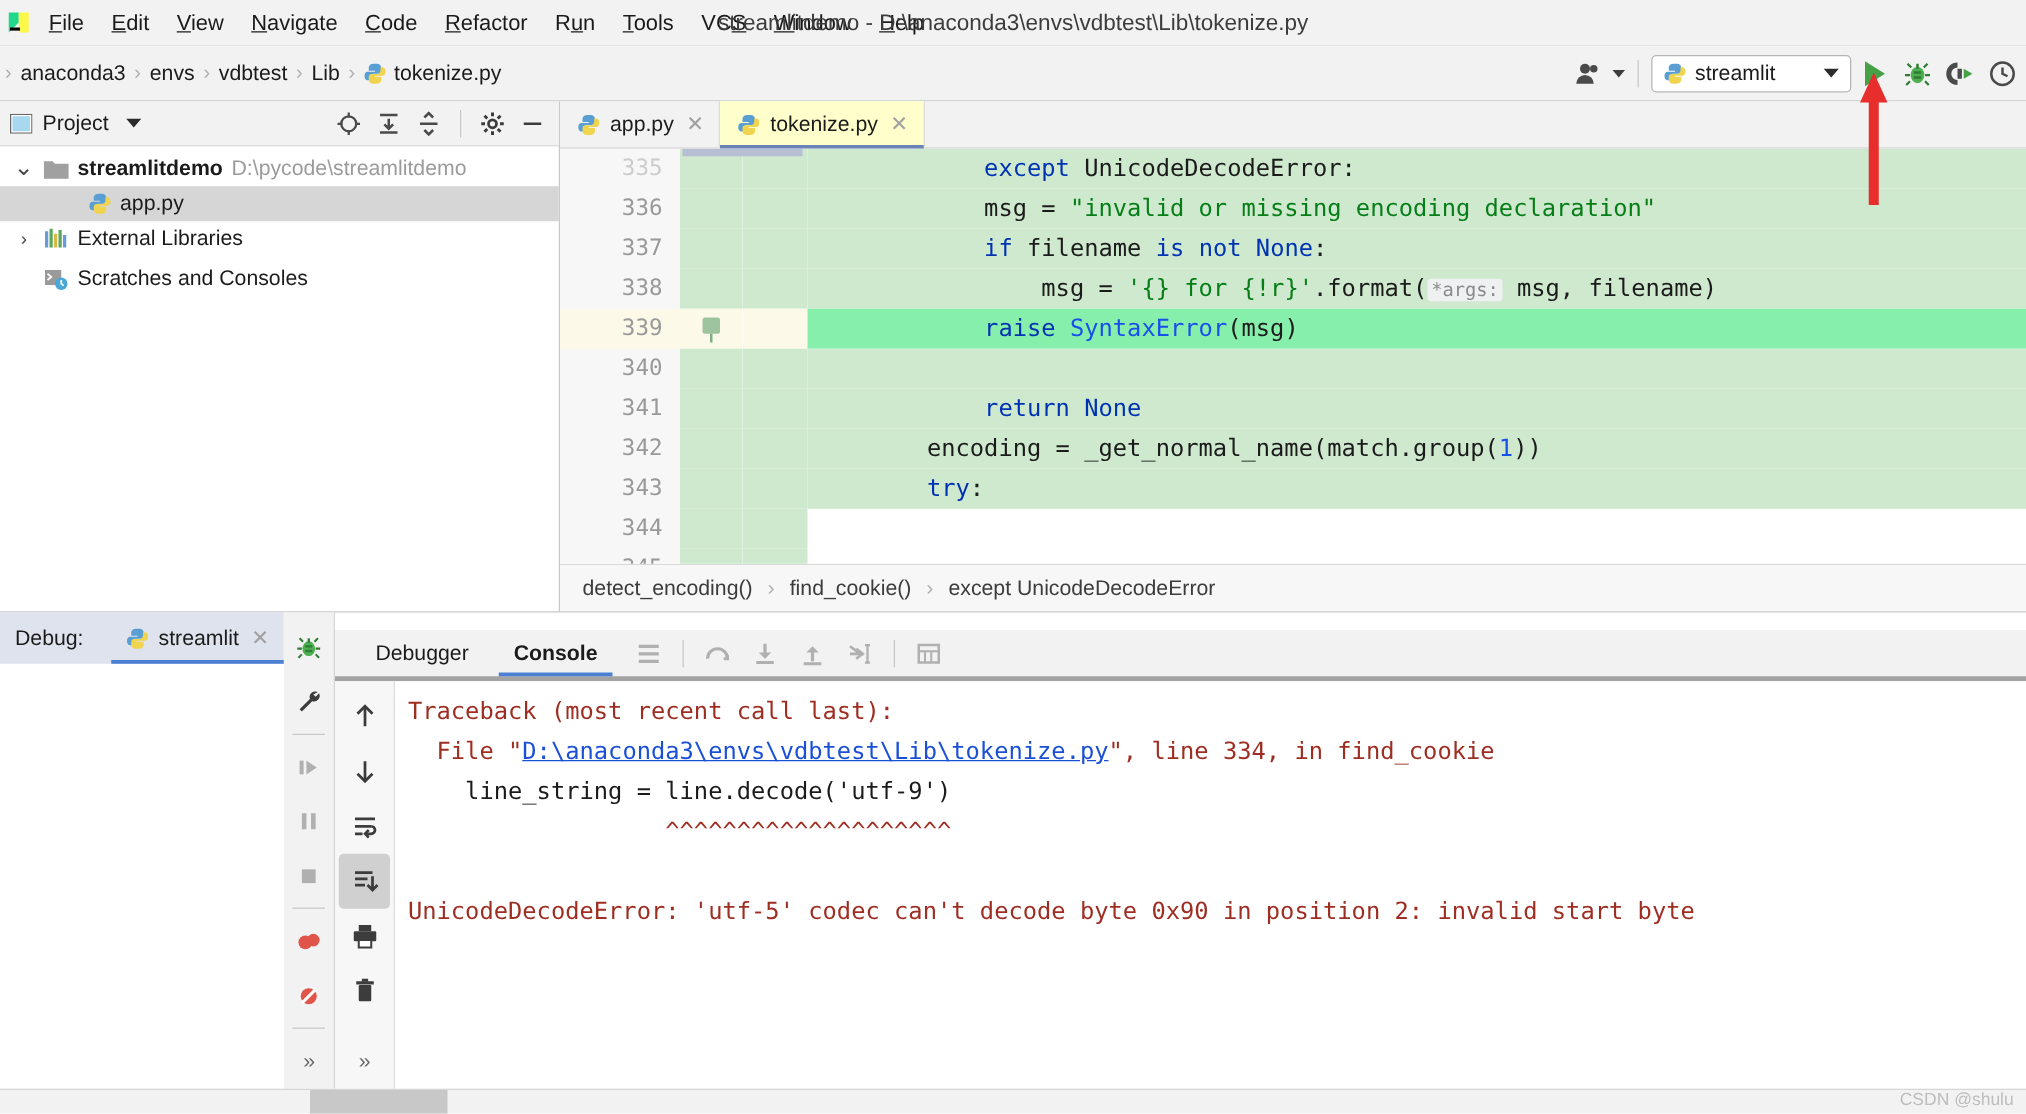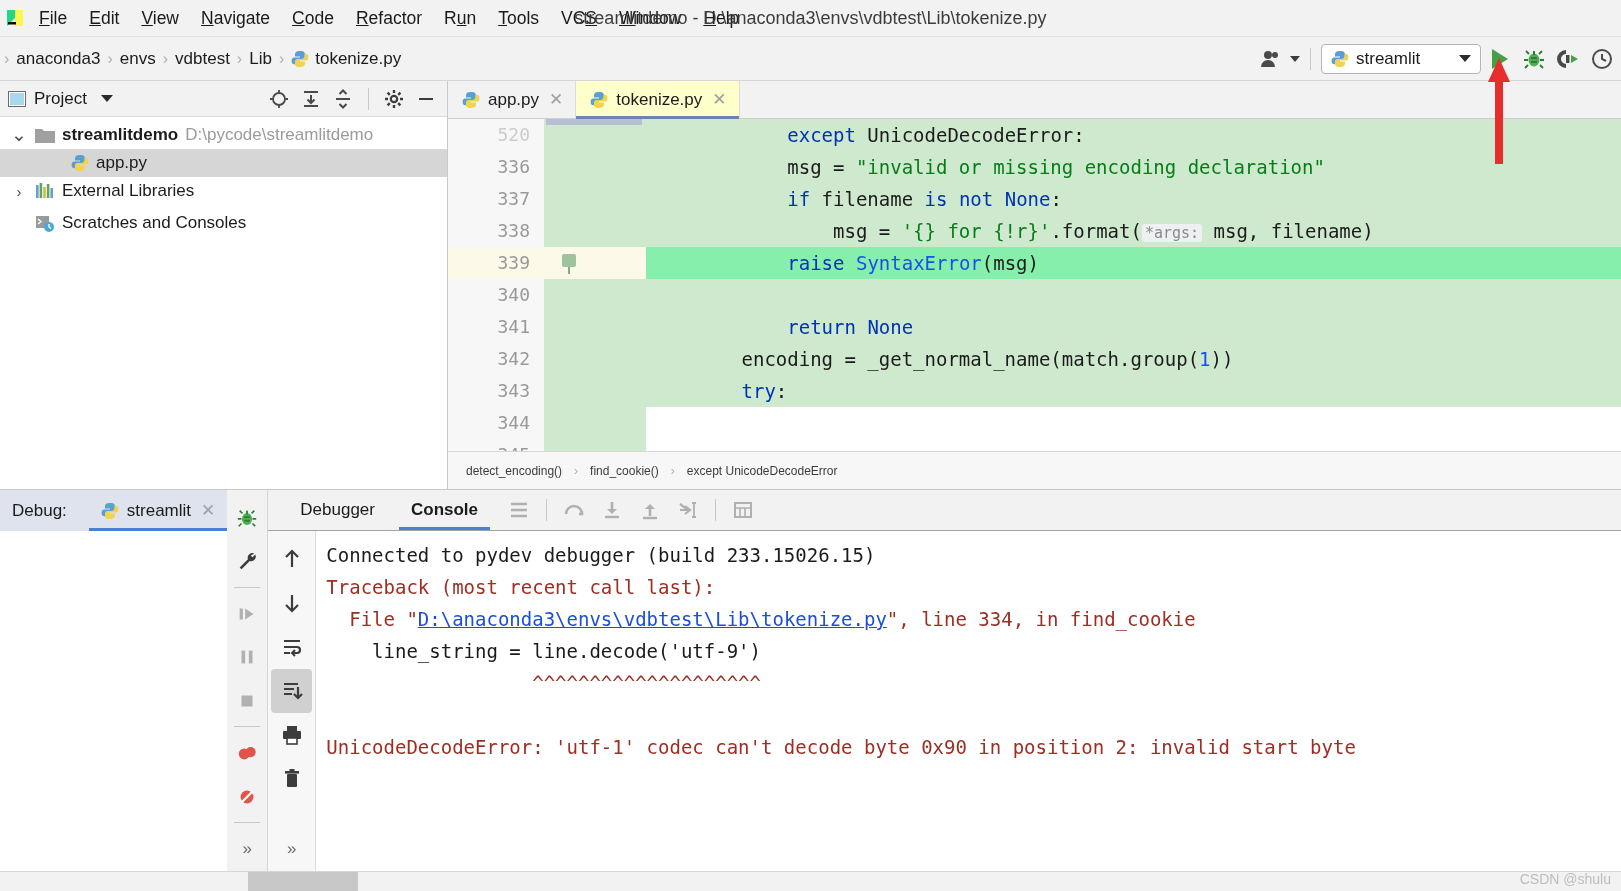--- a/index.html
+++ b/index.html
@@ -149,21 +149,21 @@
   .str { color: #067d17; }
   .num { color: #1750eb; }
   .param-hint {
     background: #eef0f2; color: #8a8a8a; font-size: 15px;
     border-radius: 3px; padding: 0 3px;
   }
   .ed-breadcrumb {
     height: 38px; flex: 0 0 38px; background: #f7f7f7;
     border-top: 1px solid #d8d8d8;
     display: flex; align-items: center; padding-left: 14px; gap: 2px;
-    font-size: 12px; color: #3c3c3c;
+    font-size: 17px; color: #3c3c3c;
   }
   .ed-crumb { padding: 0 4px; white-space: nowrap; }
   .ed-crumb-sep { color: #b0b0b0; padding: 0 6px; }
 
   
   .debug-wrap { flex: 1 1 auto; display: flex; flex-direction: row; min-height: 0; border-top: 1px solid #c9c9c9; }
   .debug-head {
     height: 41px; flex: 0 0 41px; background: #dfe3ee;
     display: flex; align-items: center; padding-left: 12px;
   }
@@ -179,22 +179,22 @@
   .dbg-left-rail {
     width: 41px; flex: 0 0 41px; background: #f2f2f2;
     border-right: 1px solid #d6d6d6;
     display: flex; flex-direction: column; align-items: center; padding-top: 6px; gap: 0;
   }
   .rail-ico { width: 41px; height: 44px; display: flex; align-items: center; justify-content: center; }
   .rail-sep { width: 26px; height: 1px; background: #c8c8c8; margin: 4px 0; }
   .dbg-main { flex: 1 1 auto; display: flex; flex-direction: column; min-width: 0; }
   .dbg-tabbar {
     height: 41px; flex: 0 0 41px; background: #f2f2f2;
-    border-bottom: 1px solid #a3a3a3;
-    display: flex; align-items: stretch; padding-left: 14px;
+    border-bottom: 4px solid #a3a3a3;
+    display: flex; align-items: stretch; padding-left: 14px; margin-top: 14px;
   }
   .dtab {
     display: flex; align-items: center; padding: 0 18px;
     font-size: 17px; color: #1b1b1b; position: relative;
   }
   .dtab.active { font-weight: bold; }
   .dtab.active::after {
     content: ""; position: absolute; left: 6px; right: 6px; bottom: 0; height: 3px; background: #4a7fd4;
   }
   .dbg-tab-icons { display: flex; align-items: center; gap: 4px; margin-left: 6px; }
@@ -458,21 +458,21 @@
             </span>
             <span>tokenize.py</span>
             <span class="tab-x">✕</span>
           </div>
         </div>
 
       <div class="codewrap">
         <div class="code-scroll-top"></div>
         <div class="code-table">
           <div class="gutter-num" id="gutter-nums">
-              <div class="gnum" style="color: rgb(204, 204, 204);">520</div>
+              <div class="gnum" style="color: rgb(204, 204, 204);">335</div>
               <div class="gnum">336</div>
               <div class="gnum">337</div>
               <div class="gnum">338</div>
               <div class="gnum cur">339</div>
               <div class="gnum">340</div>
               <div class="gnum">341</div>
               <div class="gnum">342</div>
               <div class="gnum">343</div>
               <div class="gnum">344</div>
               <div class="gnum">345</div>
@@ -687,27 +687,26 @@
                 <rect x="4" y="3" width="14" height="2.6" fill="#3c3c3c"></rect>
                 <rect x="8.5" y="1" width="5" height="2.4" fill="#3c3c3c"></rect>
               </svg>
             </div>
             <div class="rail-ico" style="margin-top:auto;">
               <span style="color:#6a6a6a;font-size:17px;">»</span>
             </div>
           </div>
 
           <div class="console" id="console-output">
-              <div class="cons-line"><span class="c-dark">Connected to pydev debugger (build 233.15026.15)</span></div>
               <div class="cons-line"><span class="c-red">Traceback (most recent call last):</span></div>
               <div class="cons-line"><span class="c-red">  File "</span><span class="c-link">D:\anaconda3\envs\vdbtest\Lib\tokenize.py</span><span class="c-red">", line 334, in find_cookie</span></div>
               <div class="cons-line"><span class="c-dark">    line_string = line.decode('utf-9')</span></div>
               <div class="cons-line"><span class="c-red">                  ^^^^^^^^^^^^^^^^^^^^</span></div>
               <div class="cons-line">&nbsp;</div>
-              <div class="cons-line"><span class="c-red">UnicodeDecodeError: 'utf-1' codec can't decode byte 0x90 in position 2: invalid start byte</span></div>
+              <div class="cons-line"><span class="c-red">UnicodeDecodeError: 'utf-5' codec can't decode byte 0x90 in position 2: invalid start byte</span></div>
               <div class="cons-line">&nbsp;</div>
               <div class="cons-line"></div>
             </div>
         </div>
       </div>
     </div>
   </div>
 
   <div class="statusstrip">
     <div class="status-block"></div>

